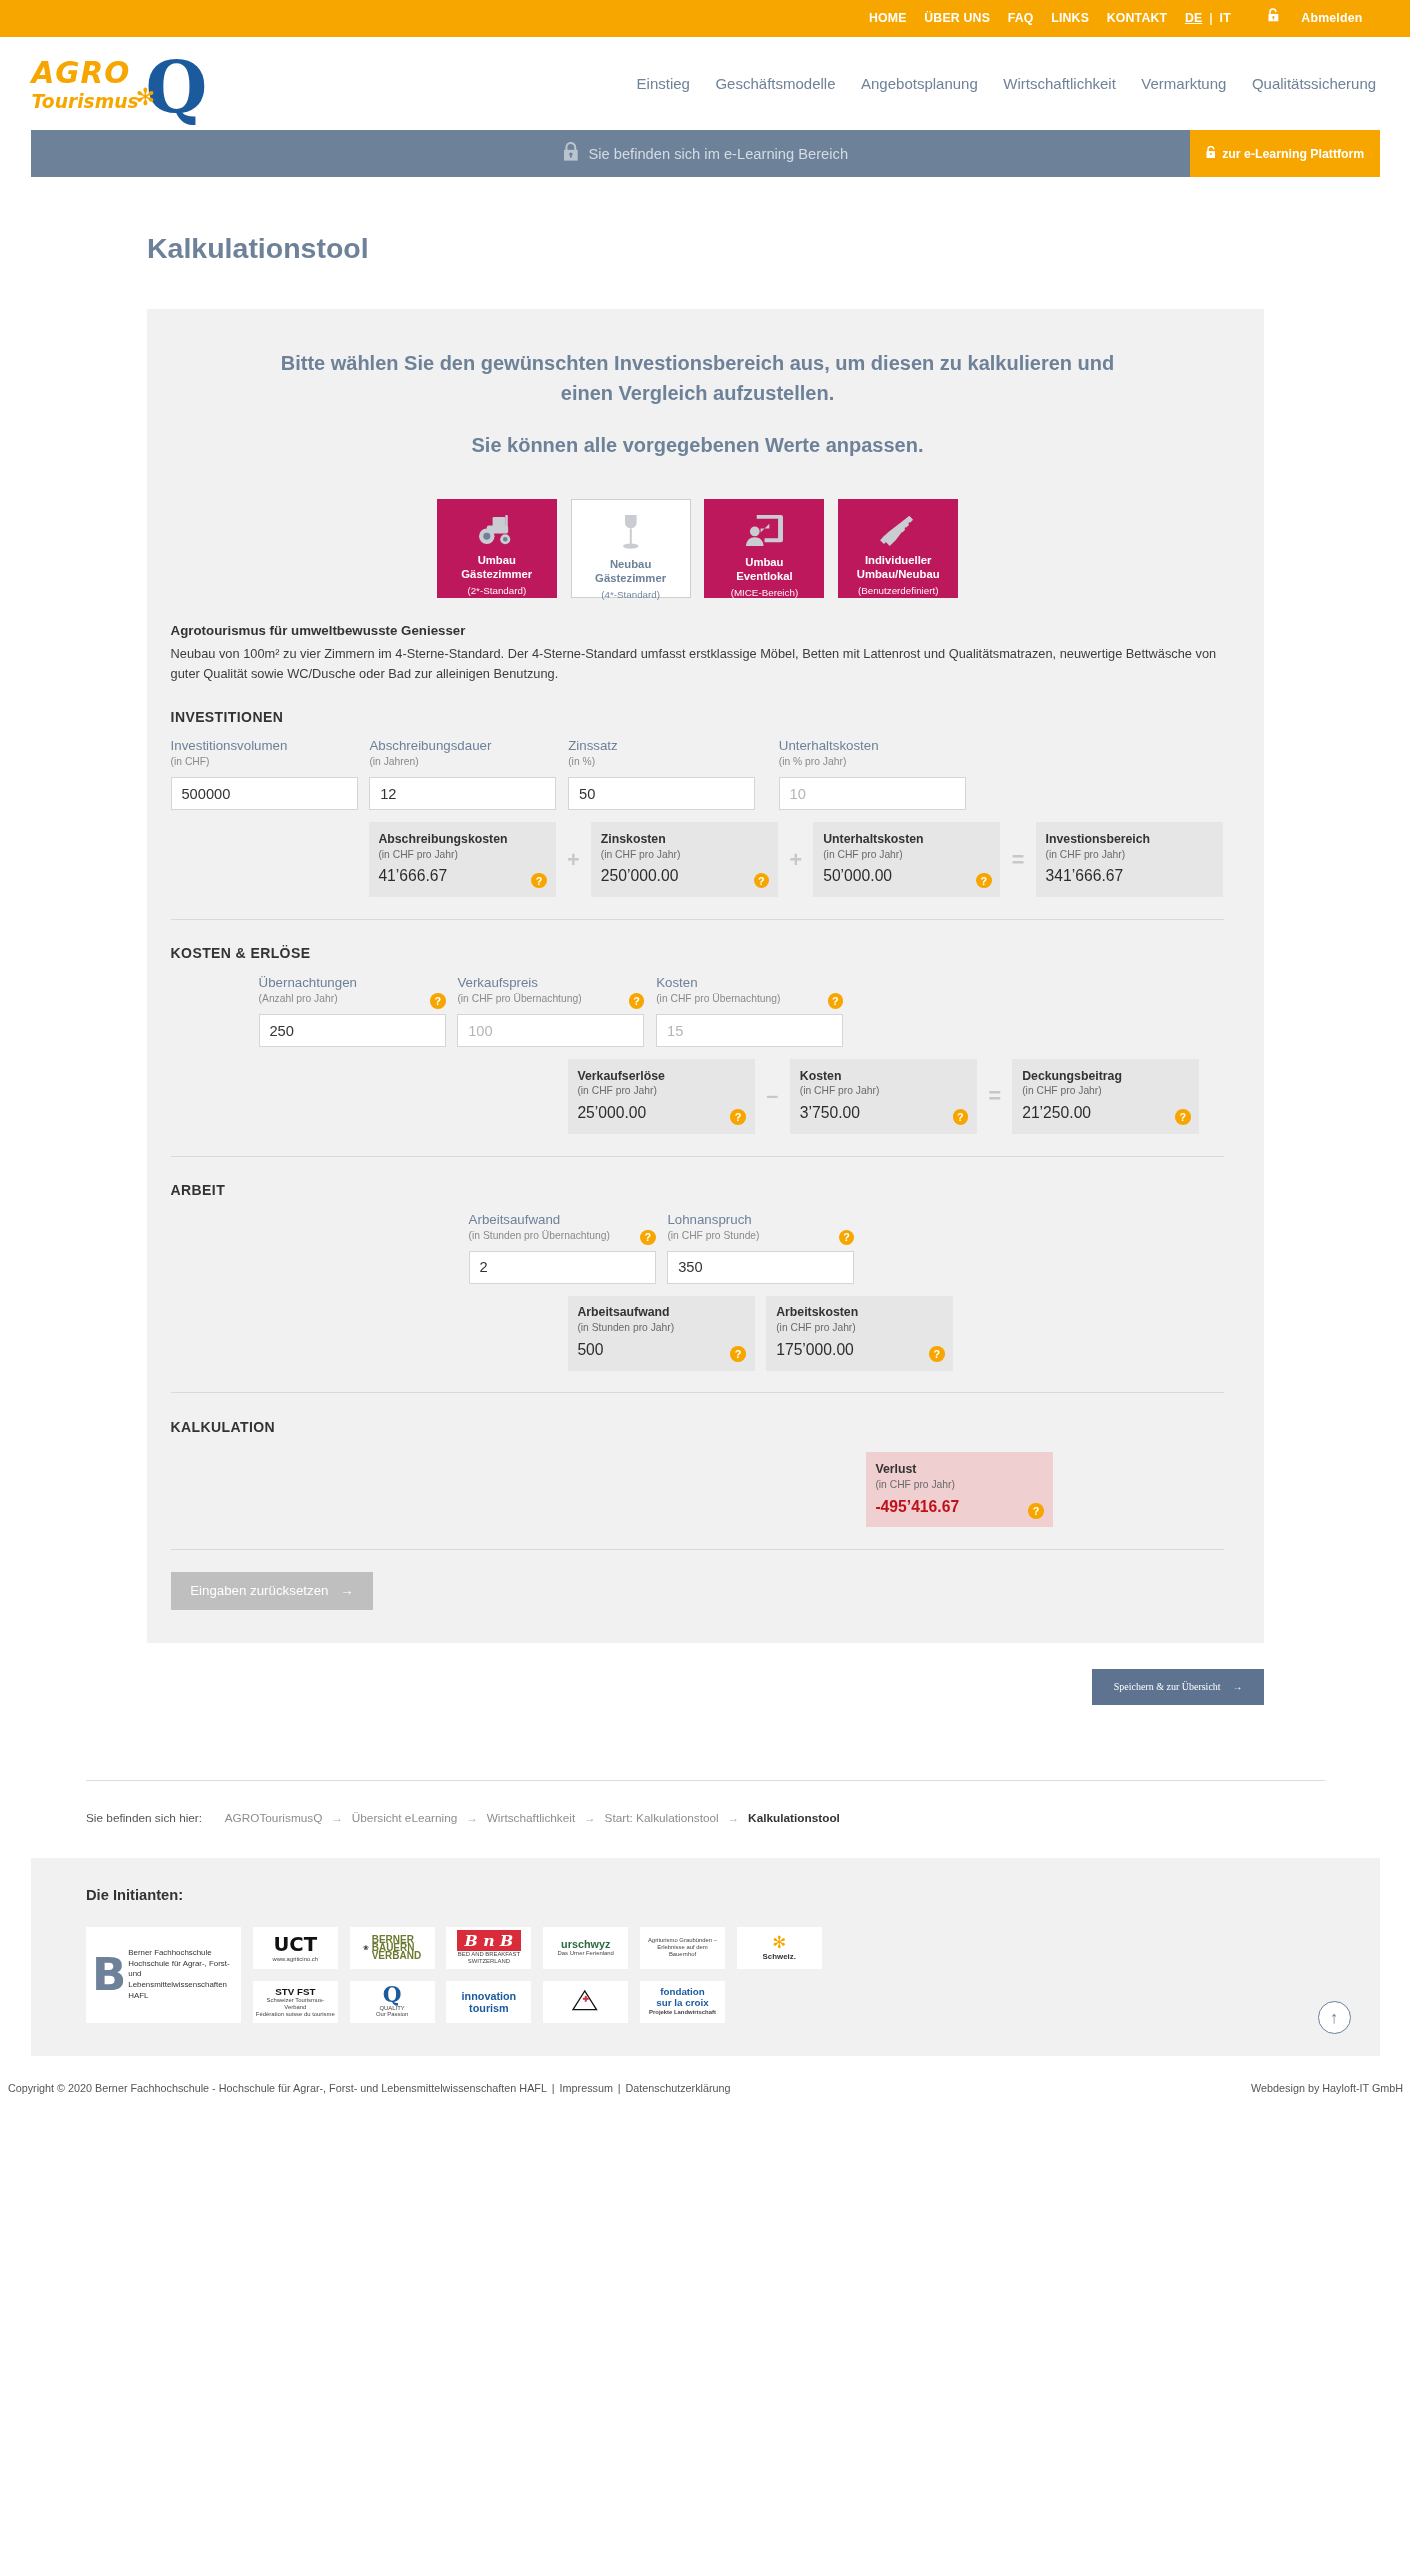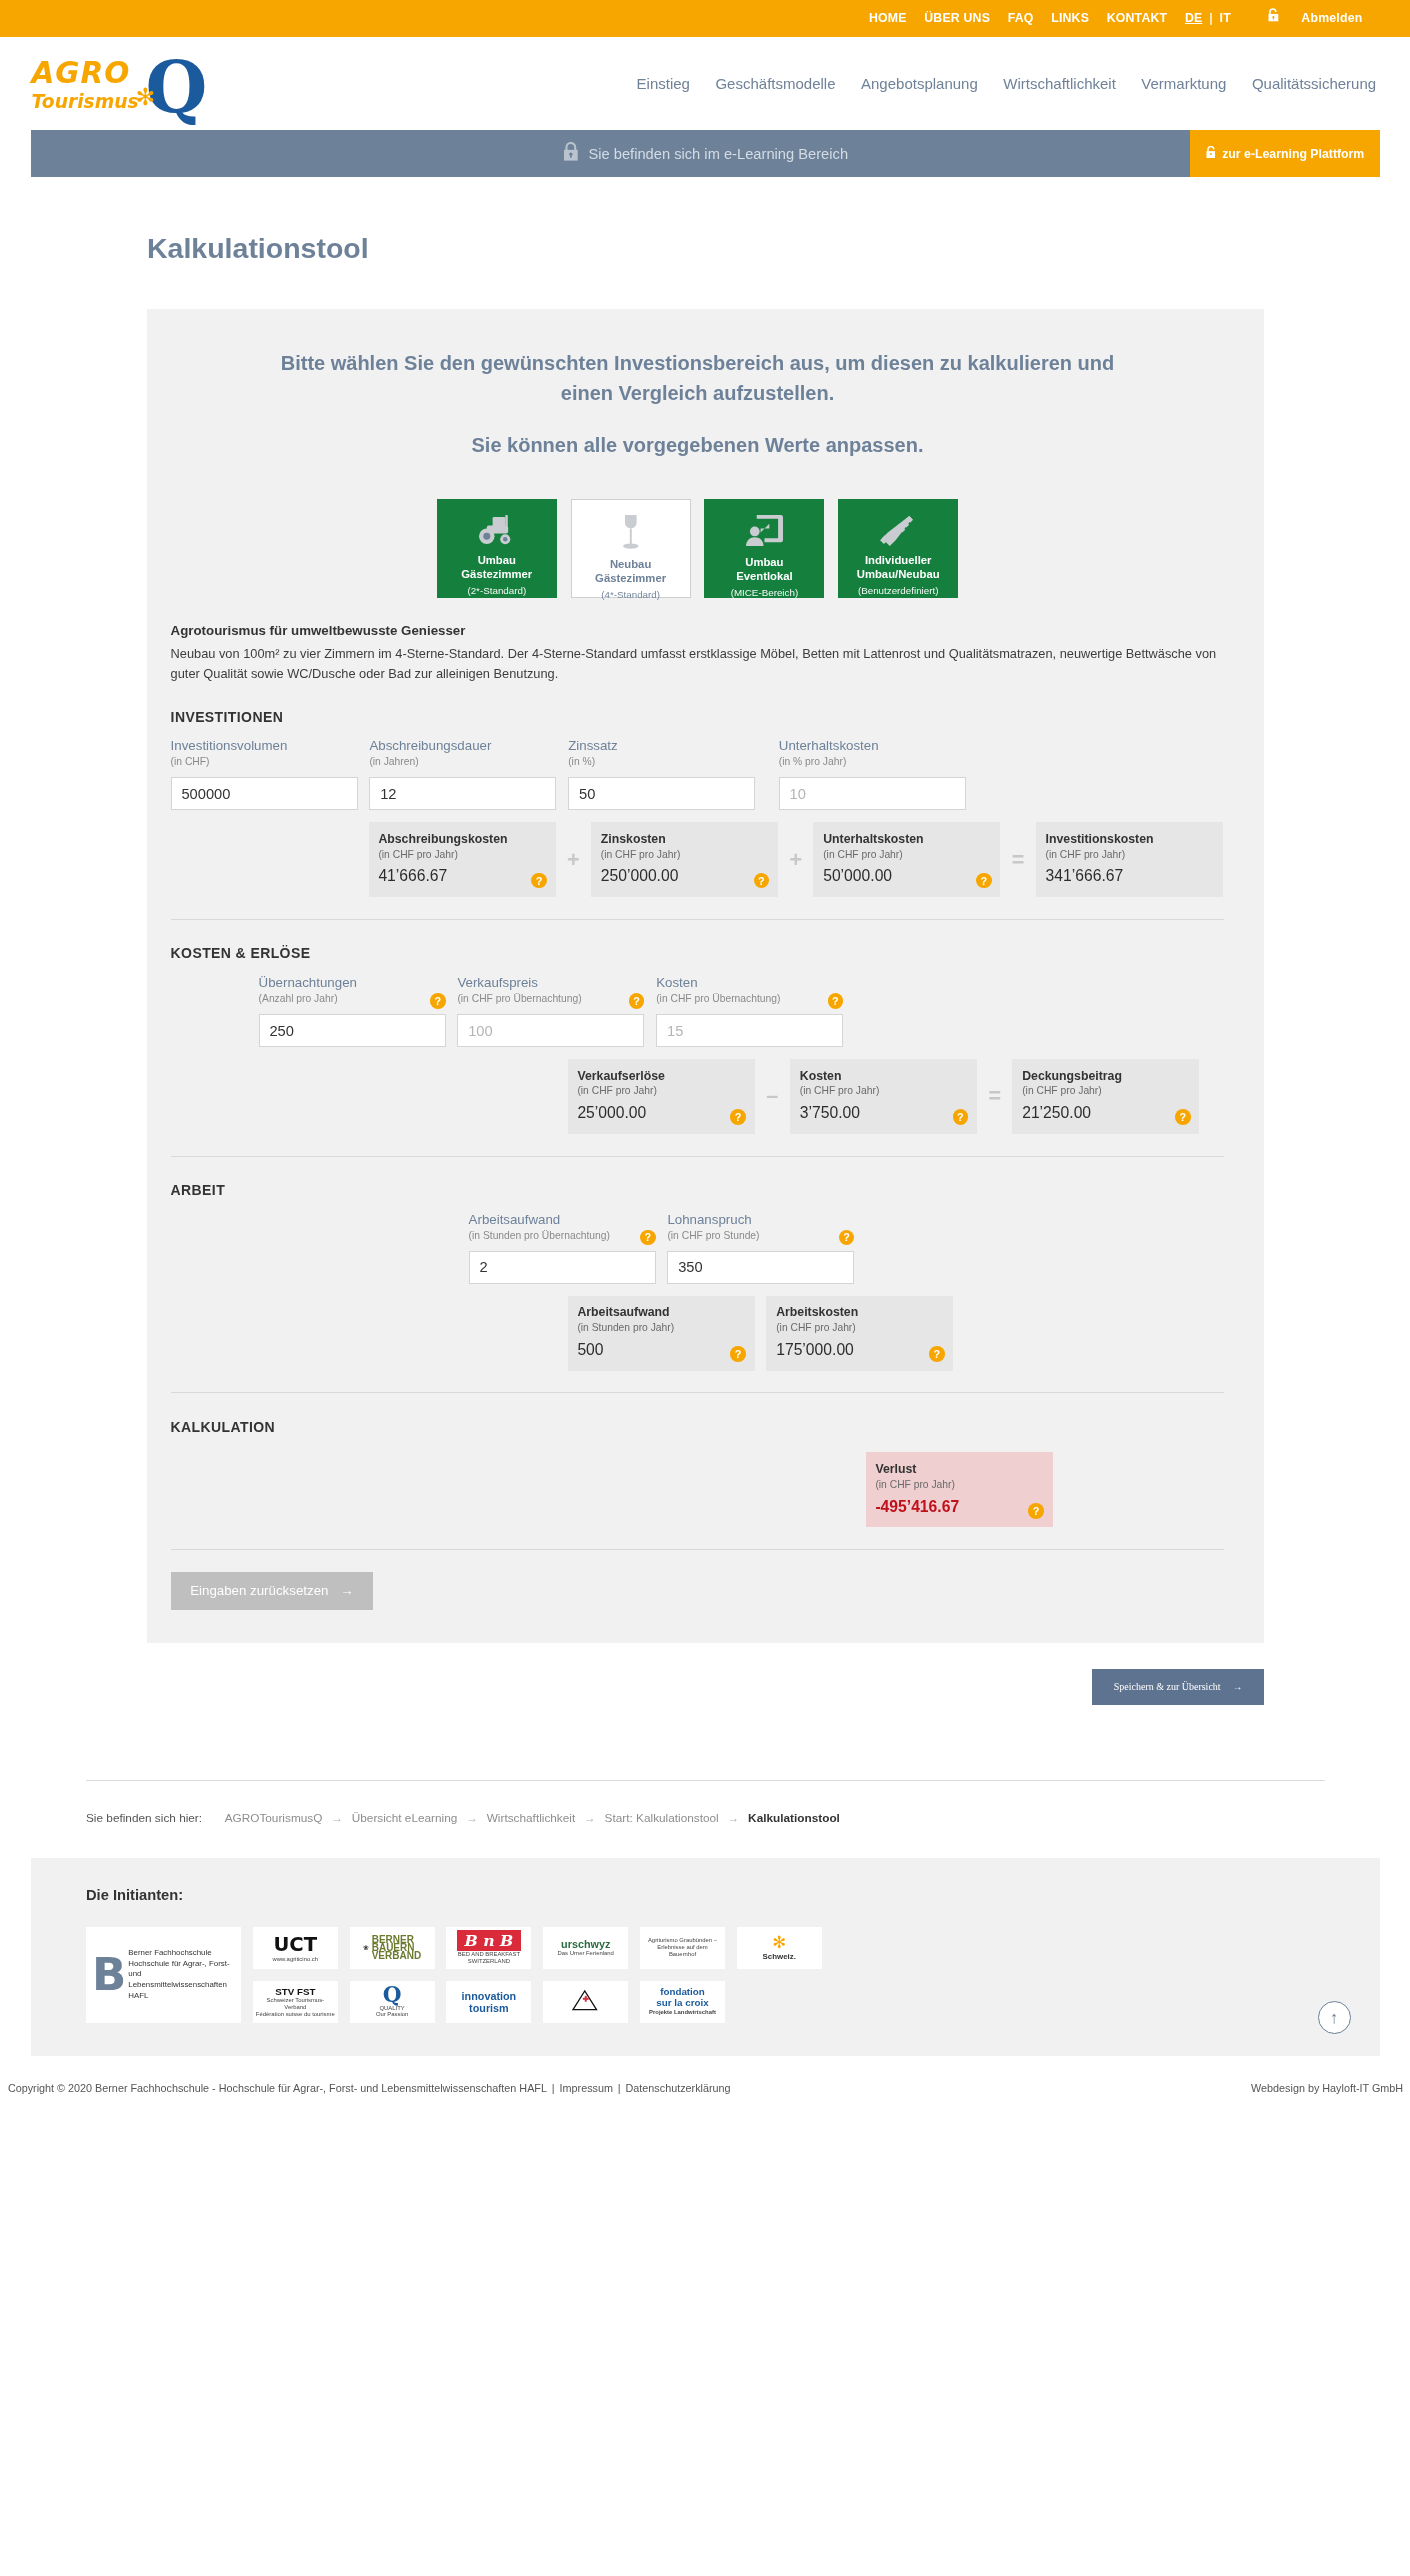--- a/index.html
+++ b/index.html
@@ -152,21 +152,21 @@
   .cards {
     display: flex;
     justify-content: center;
     gap: 13.8px;
     margin-top: 39px;
     padding: 0 23.6px;
   }
   .card {
     width: 120px;
     height: 98px;
-    background: #15803d;
+    background: #be185d;
     color: #ffffff;
     display: flex;
     flex-direction: column;
     align-items: center;
     justify-content: flex-start;
     padding: 13.8px 5.9px 9.8px 5.9px;
     cursor: pointer;
     border: 1px solid transparent;
     width: 120px;
   }
@@ -600,21 +600,21 @@
       </div>
       <div class="op">+</div>
       <div class="result-box">
         <div class="result-title">Unterhaltskosten</div>
         <div class="result-unit">(in CHF pro Jahr)</div>
         <div class="result-value">50’000.00</div>
         <div class="help corner">?</div>
       </div>
       <div class="op">=</div>
       <div class="result-box">
-        <div class="result-title">Investitionskosten</div>
+        <div class="result-title">Investionsbereich</div>
         <div class="result-unit">(in CHF pro Jahr)</div>
         <div class="result-value">341’666.67</div>
       </div>
     </div>
   </div>
 
   <div class="hr"></div>
 
   
   <div class="section">

